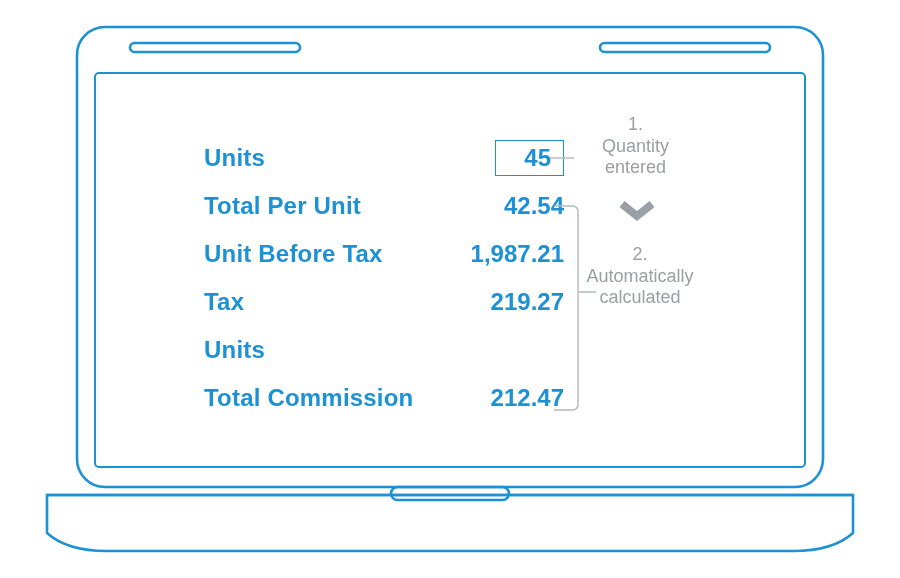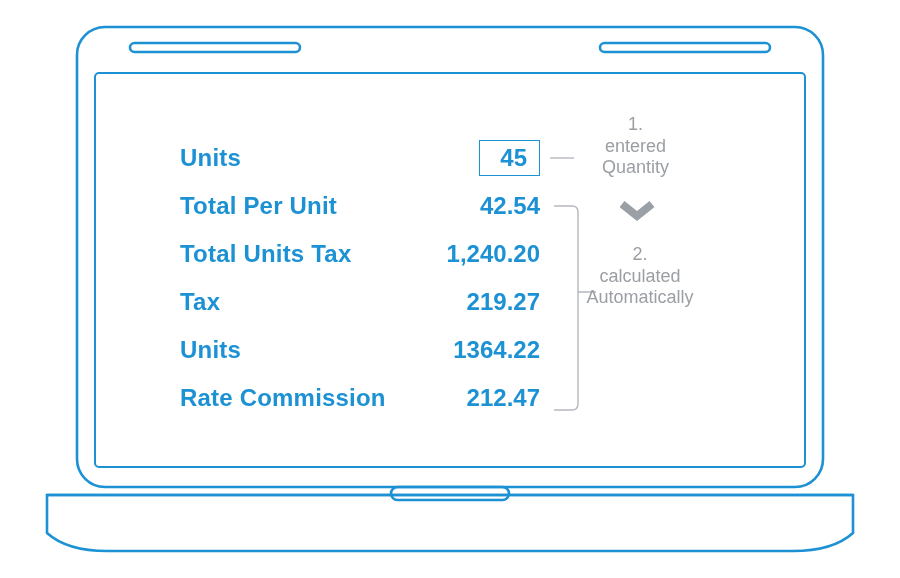--- a/index.html
+++ b/index.html
@@ -1,24 +1,24 @@
 <!DOCTYPE html>
 <html><head>
   <meta charset="utf-8">
   <style>
     *{box-sizing:border-box;margin:0;padding:0}
     body{width:900px;height:578px;font-family:"Helvetica Neue",Arial,sans-serif;color:#909399;position:relative;overflow:hidden;background:#fff}
     .laptop-outline{position:absolute;left:45px;top:25px;width:810px;height:528px}
     .laptop-outline svg{display:block}
     .screen-content{position:absolute;left:80px;top:120px;width:740px;height:340px}
-    .form-area{position:absolute;left:100px;top:14px;width:360px}
+    .form-area{position:absolute;left:124px;top:14px;width:360px}
     .row{display:flex;justify-content:space-between;align-items:center;height:48px;font-size:24px;font-weight:600;color:#1c91d3}
     .row .label{letter-spacing:.2px}
     .row .value{font-variant-numeric:tabular-nums;text-align:right;min-width:120px}
-    .value-boxed{display:inline-block;border:1.6px solid #1c91d3;padding:2px 12px 2px 20px;line-height:1.25}
+    .value-boxed{display:inline-block;border:1.6px solid #1c91d3;padding:2px 12px 2px 28px;line-height:1.25}
     .anno{position:absolute;color:#9b9fa4;font-size:18px;text-align:center;line-height:1.2}
     .anno-1{left:488px;top:-6px;width:135px}
     .chev{position:absolute;left:540px;top:80px;color:#9aa0a6}
     .anno-2{left:470px;top:124px;width:180px}
     .conn svg{position:absolute;overflow:visible}
   </style>
 </head>
 <body>
 
 <div class="laptop-outline">
@@ -43,57 +43,56 @@
   <div class="form-area">
     <div class="row">
       <span class="label">Units</span>
       <span class="value"><span class="value-boxed">45</span></span>
     </div>
     <div class="row">
       <span class="label">Total Per Unit</span>
       <span class="value">42.54</span>
     </div>
     <div class="row">
-      <span class="label">Total Units Tax</span>
-      <span class="value">1,240.20</span>
+      <span class="label">Unit Before Tax</span>
+      <span class="value">1,987.21</span>
     </div>
     <div class="row">
       <span class="label">Tax</span>
       <span class="value">219.27</span>
     </div>
     <div class="row">
       <span class="label">Units</span>
-      <span class="value">1364.22</span>
     </div>
     <div class="row">
-      <span class="label">Rate Commission</span>
+      <span class="label">Total Commission</span>
       <span class="value">212.47</span>
     </div>
   </div>
 
   <div class="conn">
     <svg style="left:0;top:0" width="740" height="340" stroke="#b4b8bd" stroke-width="1.4" fill="none">
 
       <line x1="470" y1="38" x2="494" y2="38"></line>
 
       <path d="M474 86 h18 q6 0 6 6 v80 h18 M498 172 v112 q0 6 -6 6 h-18"></path>
     </svg>
   </div>
 
   <div class="anno anno-1">
     <div>1.</div>
+    <div>Quantity</div>
     <div>entered</div>
-    <div>Quantity</div>
   </div>
 
   <div class="chev">
     <svg width="34" height="24" viewBox="0 0 34 24">
         <path d="M2 4 L17 16 L32 4" fill="none" stroke="#9aa0a6" stroke-width="8" stroke-linecap="butt"></path>
       </svg>
   </div>
 
   <div class="anno anno-2">
     <div>2.</div>
+    <div>Automatically</div>
     <div>calculated</div>
-    <div>Automatically</div>
   </div>
 
 </div>
 
 </body></html>

